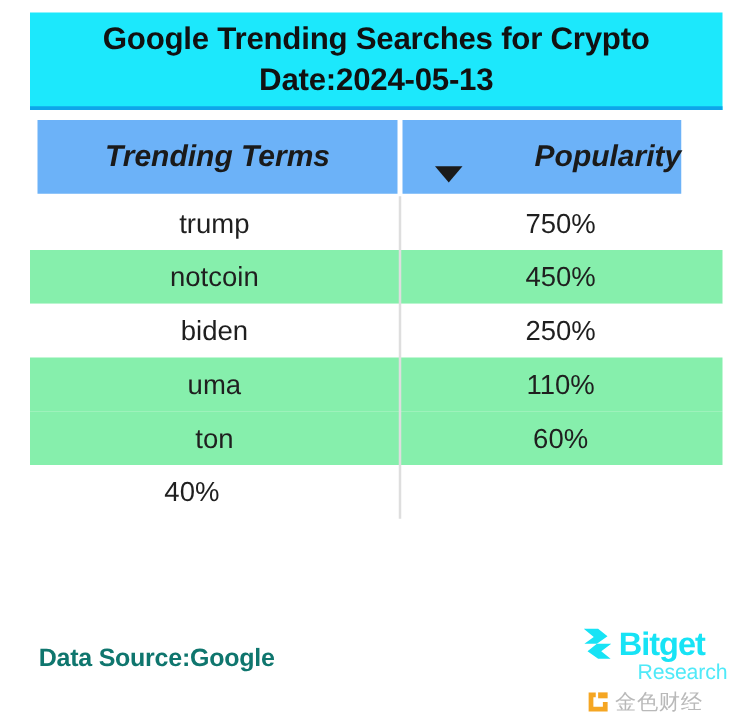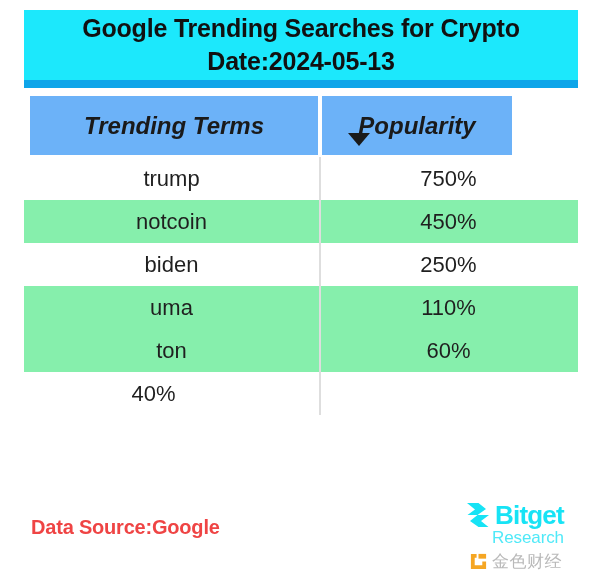--- a/index.html
+++ b/index.html
@@ -16,21 +16,21 @@
   }
 
   
   .title-banner {
     position: absolute;
     left: 24px;
     top: 10px;
     width: 554px;
     height: 78px;
     background: #1ce8fc;
-    border-bottom: 8px solid #0ea5e9;
+    border-bottom: 3px solid #0ea5e9;
     box-sizing: border-box;
     display: flex;
     flex-direction: column;
     align-items: center;
     justify-content: center;
     text-align: center;
   }
   .title-line {
     color: #111111;
     font-size: 25px;
@@ -62,22 +62,23 @@
     justify-content: center;
     position: relative;
     color: #1a1a1a;
     font-size: 24px;
     font-weight: bold;
   }
   .th-terms {
     width: 288px;
   }
   .th-pop {
-    width: 190px;
+    width: 223px;
     margin-left: 4px;
+    justify-content: flex-end;
   }
   .sort-caret {
     position: absolute;
     left: 26px;
     bottom: 9px;
     width: 0;
     height: 0;
     border-left: 11px solid transparent;
     border-right: 11px solid transparent;
     border-top: 13px solid #1a1a1a;
@@ -124,21 +125,21 @@
     z-index: 3;
   }
 
   
   .footer-source {
     position: absolute;
     left: 31px;
     top: 516px;
     font-size: 20px;
     font-weight: bold;
-    color: #ef4444;
+    color: #0f766e;
     letter-spacing: -0.2px;
   }
 
   .bitget-logo {
     position: absolute;
     left: 464px;
     top: 500px;
     width: 112px;
     height: 52px;
   }
@@ -156,21 +157,21 @@
   .bitget-word {
     font-size: 26px;
     font-weight: bold;
     color: #17e3f5;
     letter-spacing: -0.8px;
     line-height: 26px;
   }
   .bitget-sub {
     font-size: 17px;
     color: #4fe9f8;
-    margin-left: 28px;
+    margin-left: 46px;
     margin-top: -2px;
     letter-spacing: -0.1px;
   }
 
   .watermark {
     position: absolute;
     left: 469px;
     top: 549px;
     display: flex;
     align-items: center;

